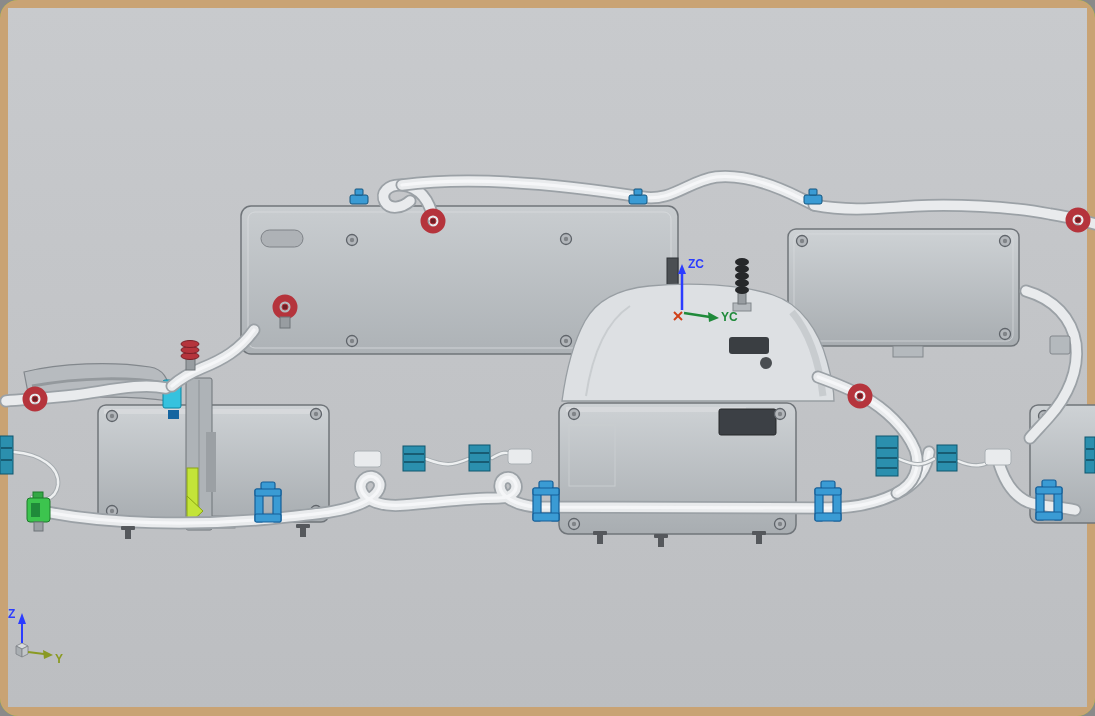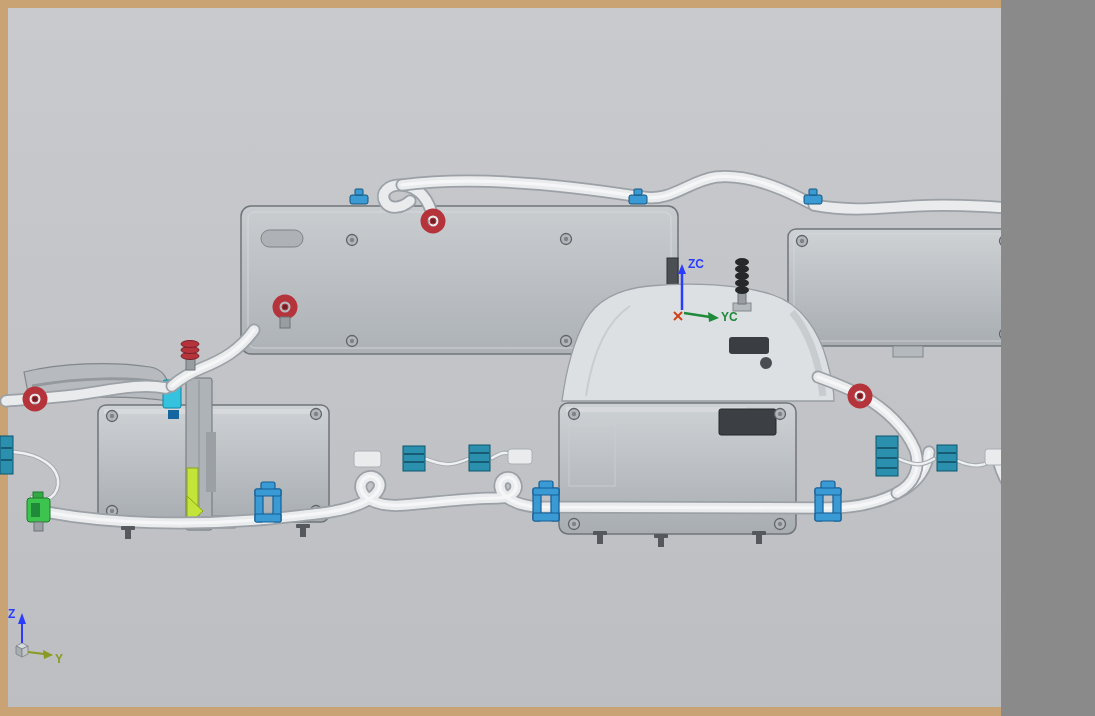--- a/index.html
+++ b/index.html
@@ -1,16 +1,16 @@
 <!DOCTYPE html>
 <html><head>
 <meta charset="utf-8">
 <style>
   html,body{margin:0;padding:0;background:#8a8a8a;}
-  .frame{position:relative;width:1001px;height:716px;background:#84cc16;overflow:hidden;}
+  .frame{position:relative;width:1095px;height:716px;background:#84cc16;overflow:hidden;border-radius:18px;}
   .frame svg{display:block;width:1095px;height:716px;}
   .lbl{font:600 12px "Liberation Sans", sans-serif;}
   .tube-edge{fill:none;stroke:#9ba1a6;stroke-width:13;stroke-linecap:round;stroke-linejoin:round;}
   .tube{fill:none;stroke:#e9ebed;stroke-width:9.5;stroke-linecap:round;stroke-linejoin:round;}
   .tube-hl{fill:none;stroke:#f7f8f9;stroke-width:3.2;stroke-linecap:round;stroke-linejoin:round;opacity:.85;}
   .wire-edge{fill:none;stroke:#a6acb0;stroke-width:4.5;stroke-linecap:round;}
   .wire{fill:none;stroke:#eef0f1;stroke-width:2.4;stroke-linecap:round;}
   .boxu{stroke:#70757a;stroke-width:1.5;}
   .clampu{stroke:#155f98;stroke-width:1.2;}
   .bfit{stroke:#14557e;stroke-width:1;}

